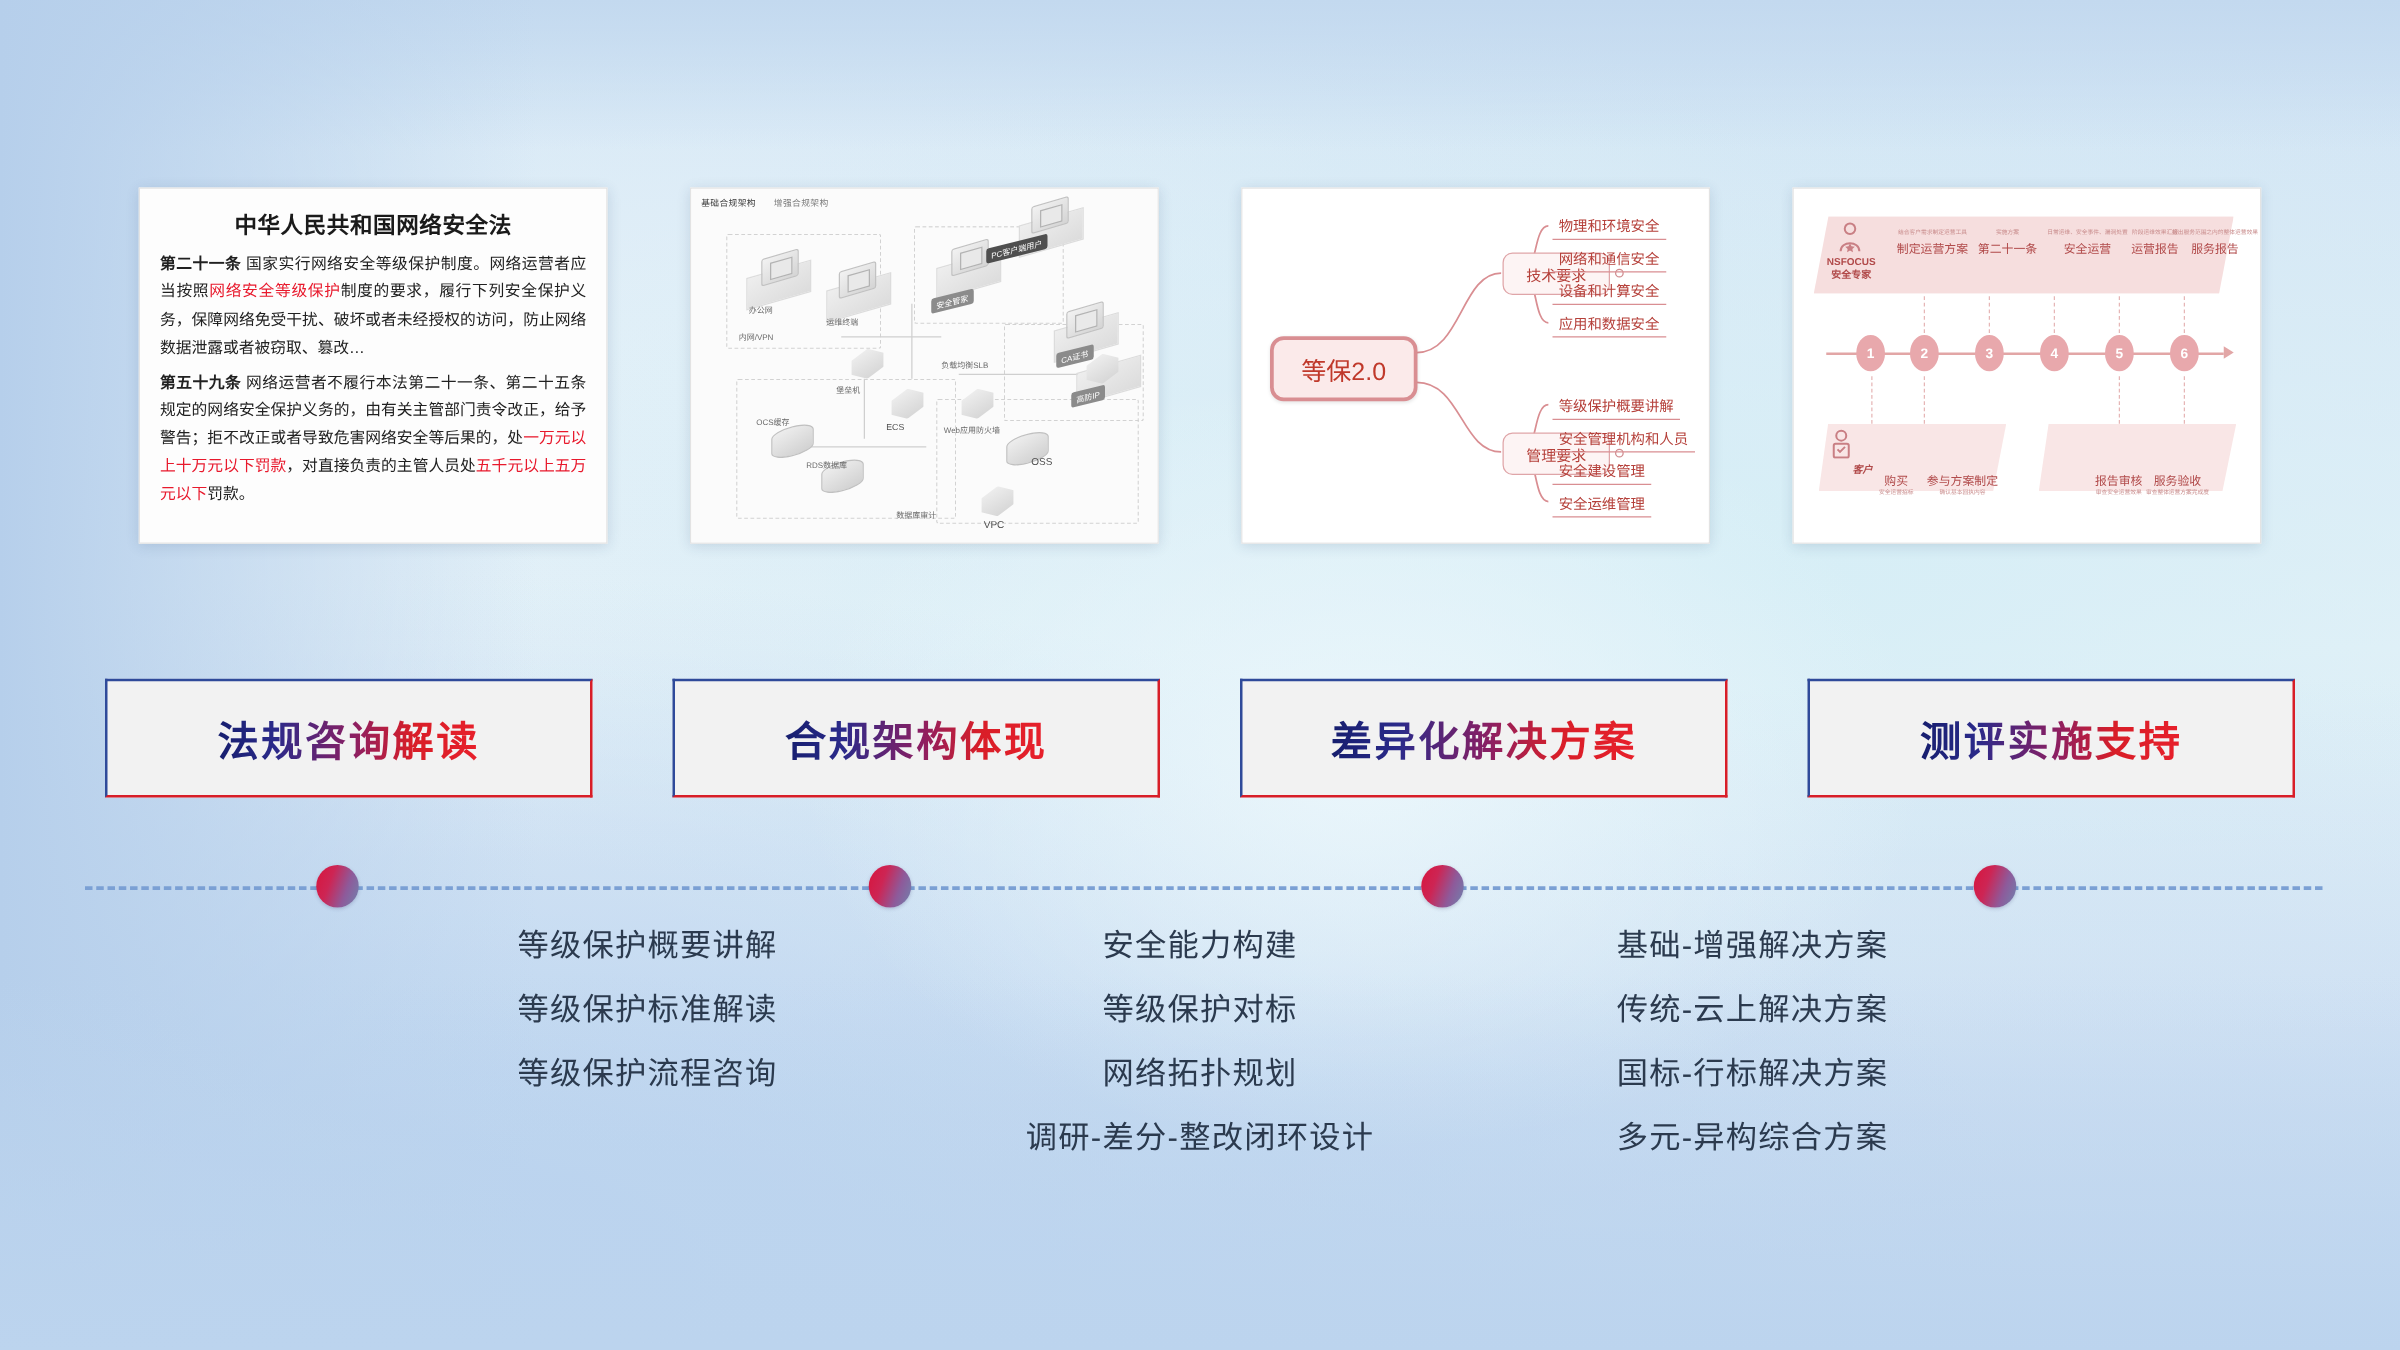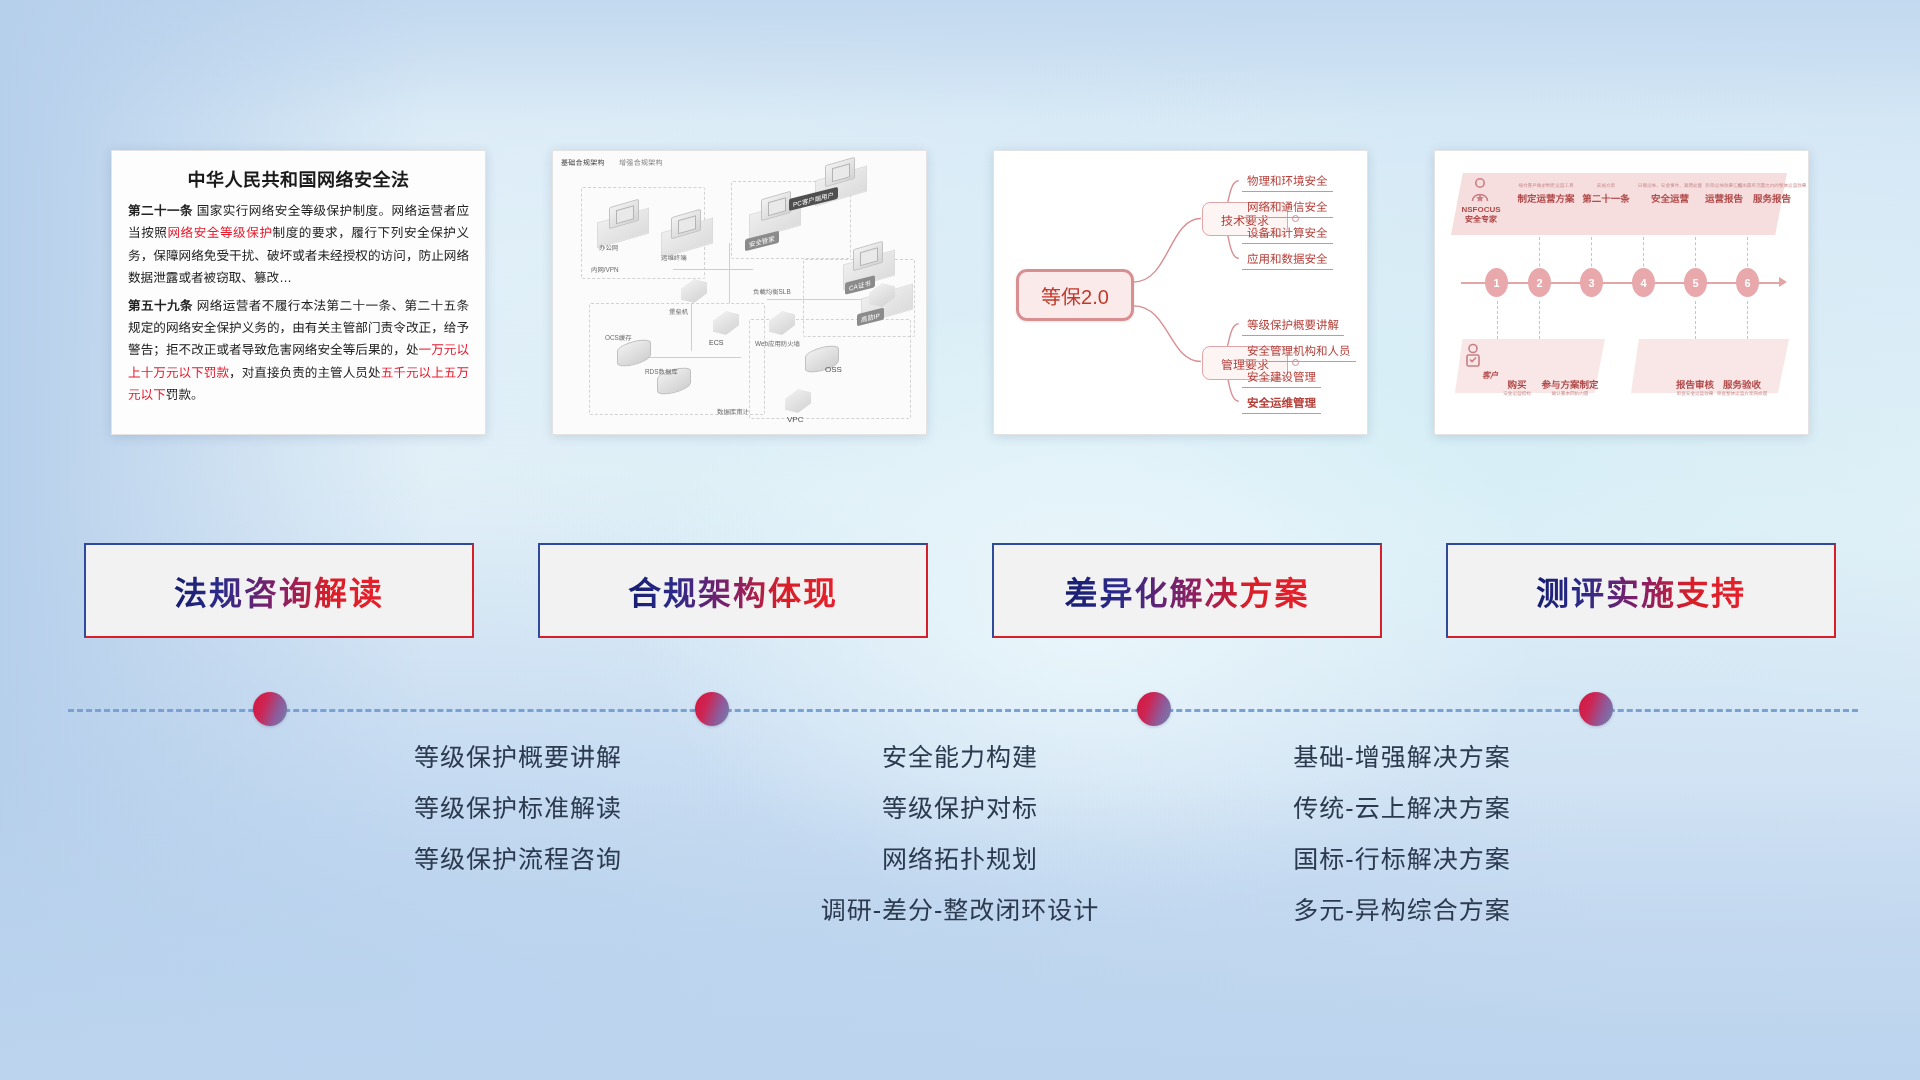--- a/index.html
+++ b/index.html
@@ -152,21 +152,21 @@
     background:#f9e6e6;
     clip-path:polygon(5% 0, 100% 0, 93% 100%, 0 100%);
   }
   .nsf-band.lower2{
     top:188px; height:54px; left:196px; width:158px;
     background:#f9e6e6;
     clip-path:polygon(5% 0, 100% 0, 93% 100%, 0 100%);
   }
   .nsf-col{ position:absolute; text-align:center; }
   .nsf-sub{ font-size:4.6px; color:#c98d8d; line-height:1.25; white-space:nowrap; }
-  .nsf-main{ font-size:9.5px; color:#b14a4a; font-weight:bold; white-space:nowrap; margin-top:2px; }
+  .nsf-main{ font-size:9.5px; color:#b14a4a; font-weight:normal; white-space:nowrap; margin-top:2px; }
   .nsf-brand{ font-size:8px; color:#b14a4a; font-weight:bold; line-height:1.25; text-align:center; }
   .nsf-axis{ position:absolute; left:26px; top:131px; width:318px; height:1.6px; background:#e2a6a6; }
   .nsf-arrow{
     position:absolute; left:344px; top:126px; width:0; height:0;
     border-left:8px solid #e2a6a6; border-top:5px solid transparent; border-bottom:5px solid transparent;
   }
   .nsf-step{
     position:absolute; width:23px; height:29px; border-radius:50%;
     background:#e8a8ac; color:#fff; font-size:11px; font-weight:bold;
     display:flex; align-items:center; justify-content:center;
@@ -341,21 +341,21 @@
         <div class="mm-leaf" style="left:248px; top:20px;">物理和环境安全</div>
         <div class="mm-leaf" style="left:248px; top:46px;">网络和通信安全</div>
         <div class="mm-leaf" style="left:248px; top:72px;">设备和计算安全</div>
         <div class="mm-leaf" style="left:248px; top:98px;">应用和数据安全</div>
 
         <div class="mm-node" style="left:208px; top:195px;">管理要求</div>
         <div class="mm-dot" style="left:298px; top:208px;"></div>
         <div class="mm-leaf" style="left:248px; top:164px;">等级保护概要讲解</div>
         <div class="mm-leaf" style="left:248px; top:190px;">安全管理机构和人员</div>
         <div class="mm-leaf" style="left:248px; top:216px;">安全建设管理</div>
-        <div class="mm-leaf" style="left:248px; top:242px;font-weight:bold;">安全运维管理</div>
+        <div class="mm-leaf" style="left:248px; top:242px;">安全运维管理</div>
       </div>
     </div>
 
     <div class="card">
       <div class="nsf">
 
         <div class="nsf-band"></div>
 
         <div class="nsf-person" style="left:34px; top:26px;">
           <svg width="22" height="26" viewBox="0 0 22 26" fill="none" stroke="#c97f84" stroke-width="1.6">

